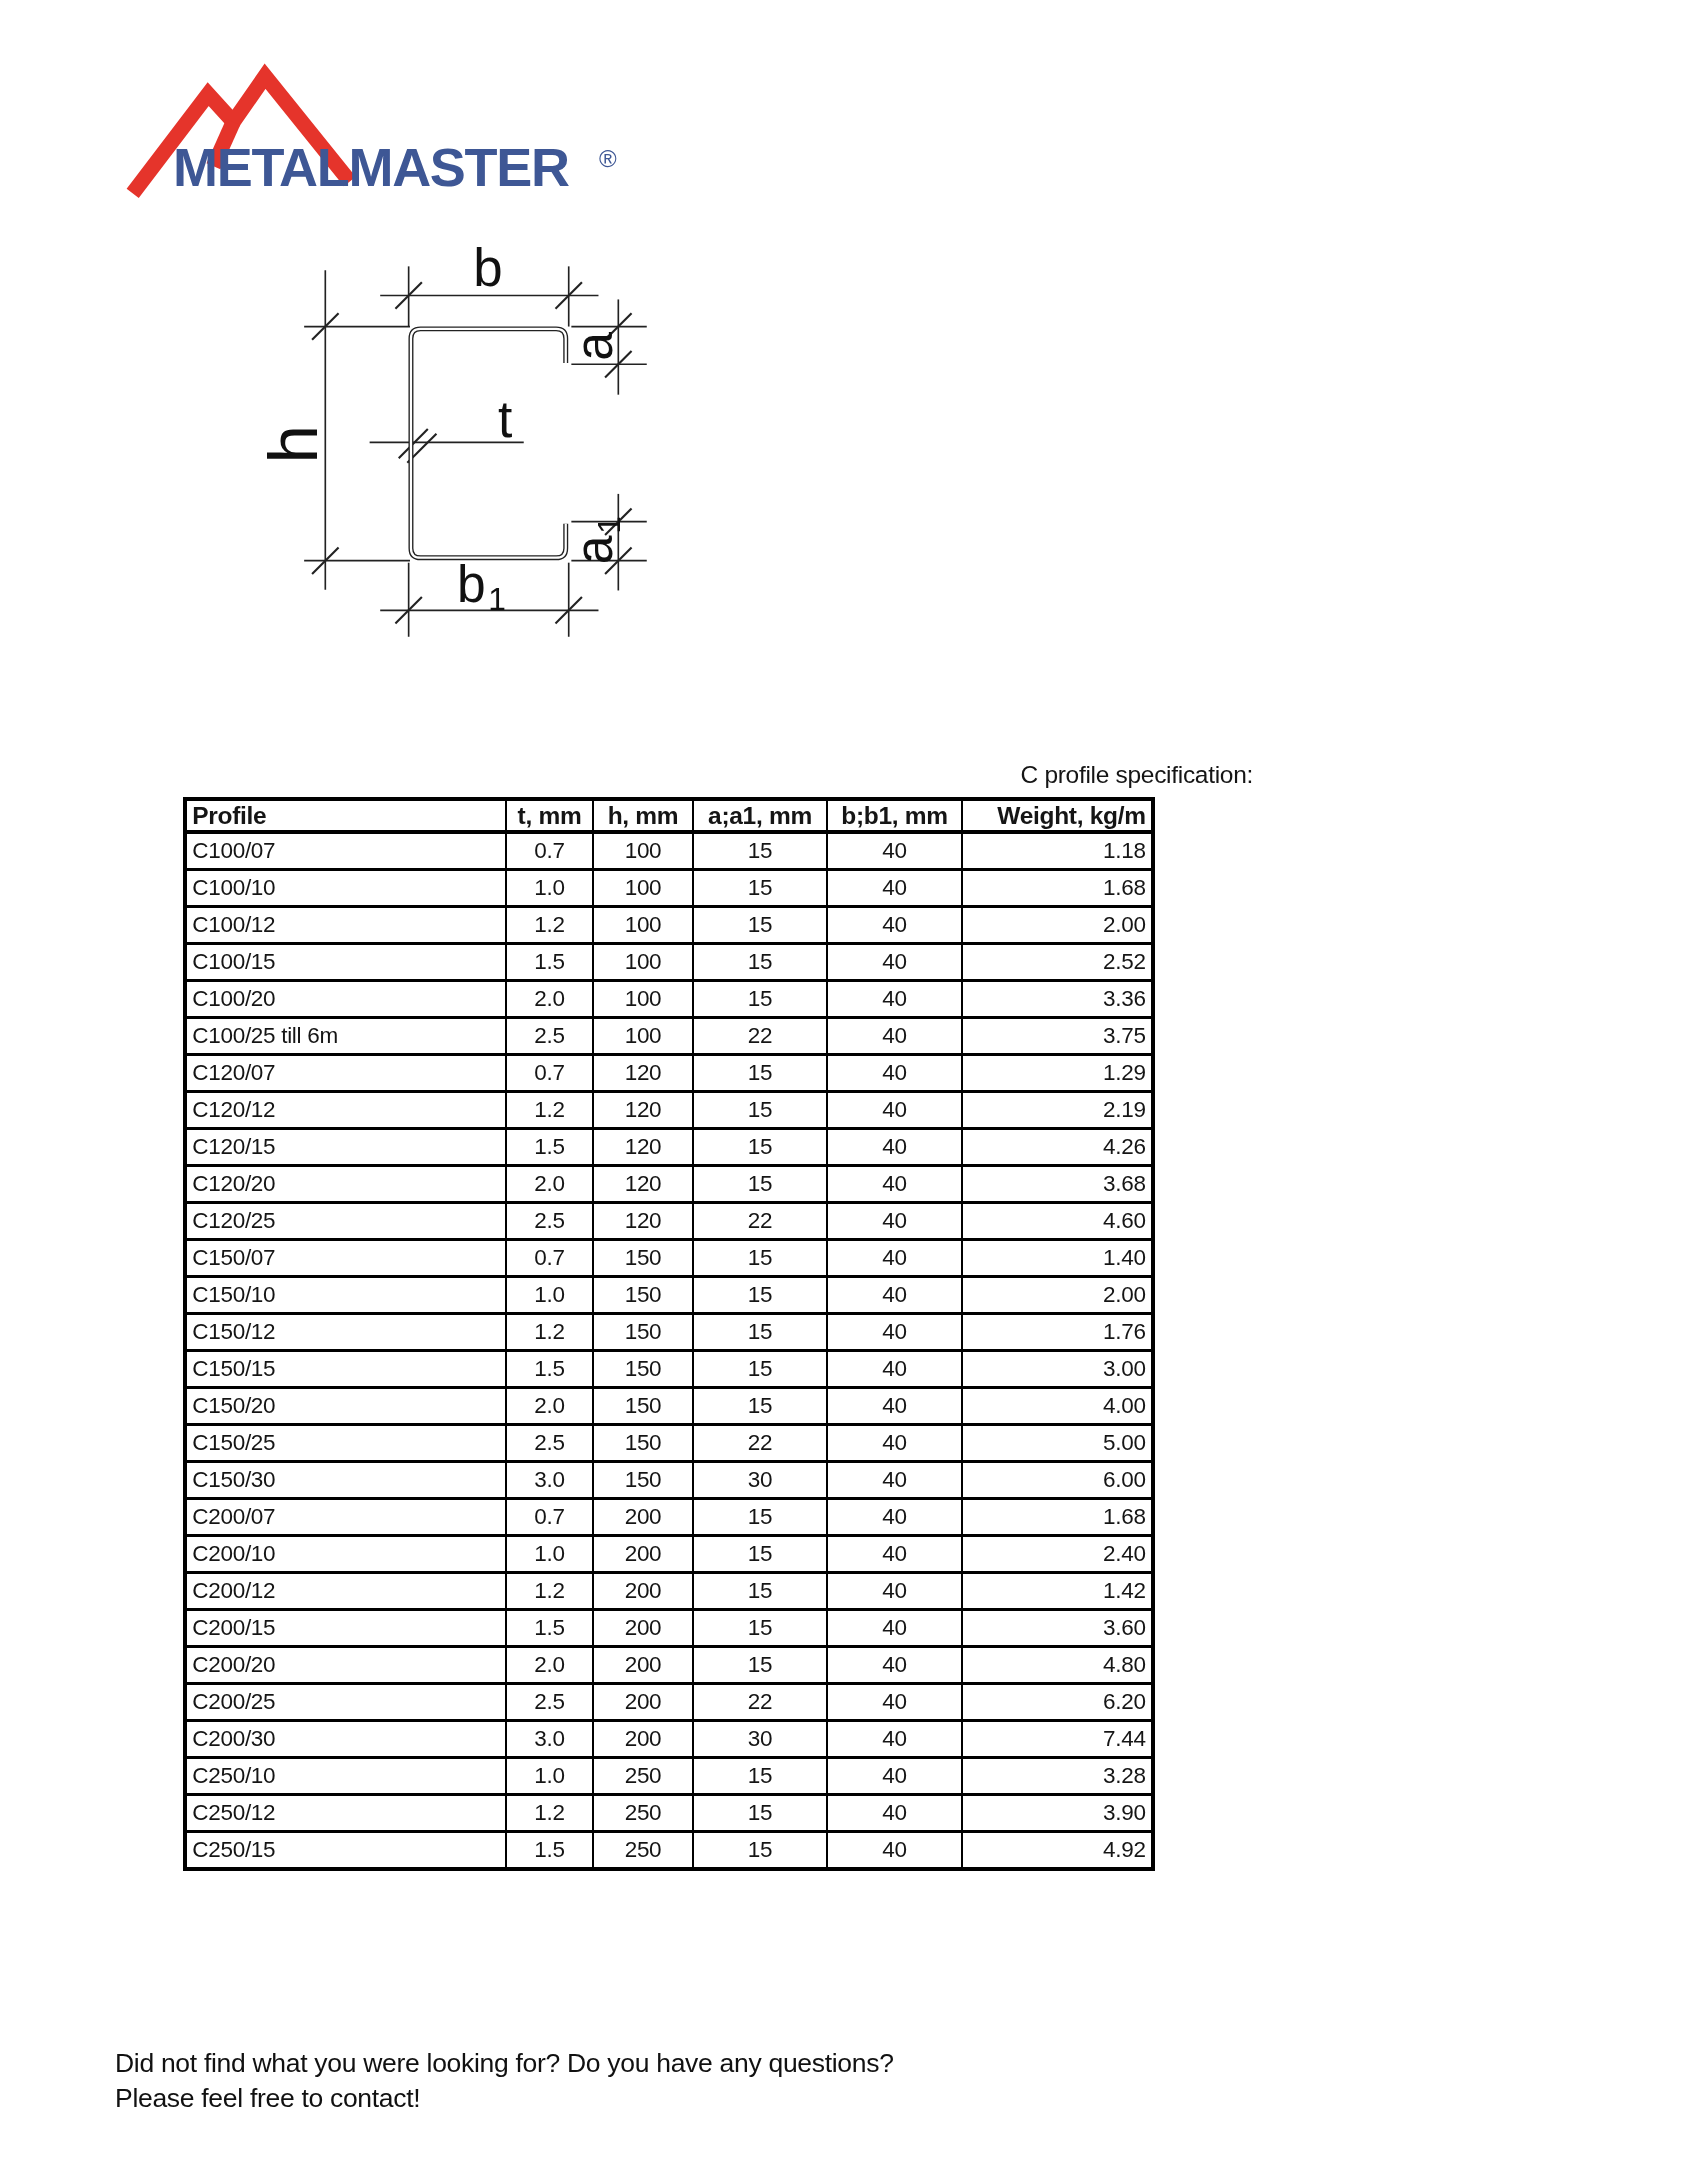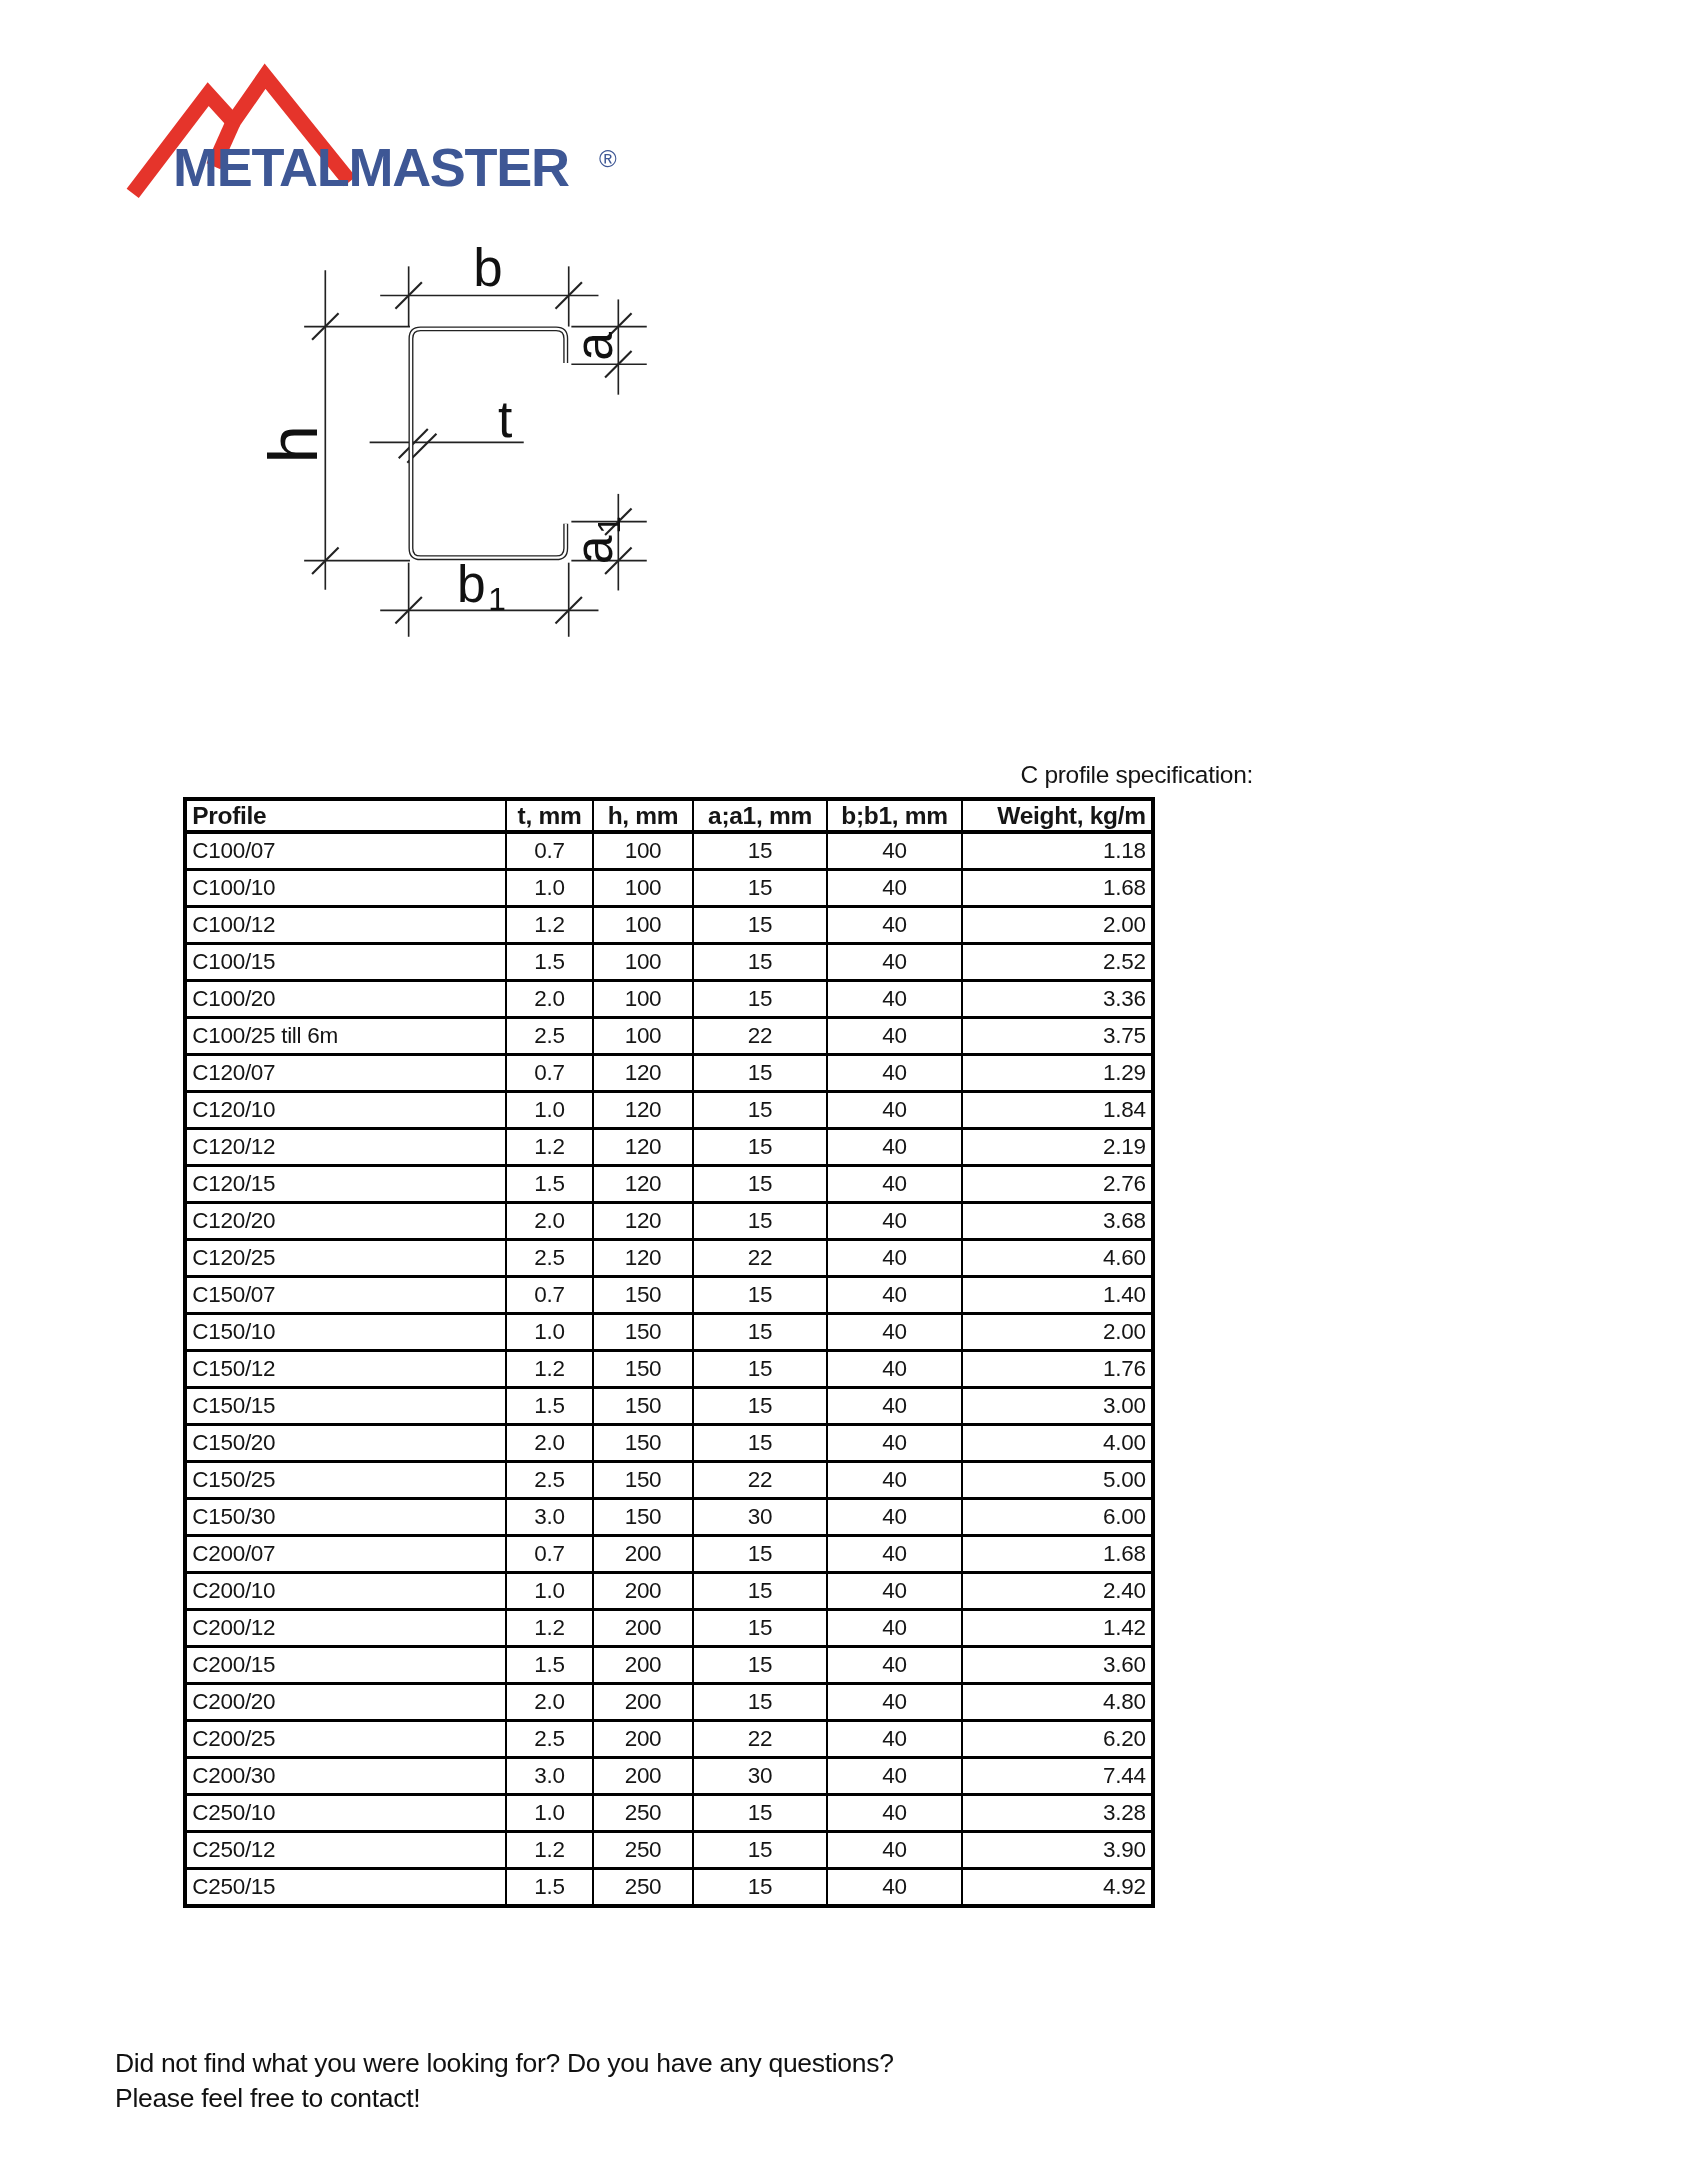--- a/index.html
+++ b/index.html
@@ -194,42 +194,34 @@
       </tr>
       <tr>
         <td class="col-0">C120/07</td>
         <td class="col-1">0.7</td>
         <td class="col-2">120</td>
         <td class="col-3">15</td>
         <td class="col-4">40</td>
         <td class="col-5">1.29</td>
       </tr>
       <tr>
-        <td class="col-0">C120/10</td>
-        <td class="col-1">1.0</td>
-        <td class="col-2">120</td>
-        <td class="col-3">15</td>
-        <td class="col-4">40</td>
-        <td class="col-5">1.84</td>
-      </tr>
-      <tr>
         <td class="col-0">C120/12</td>
         <td class="col-1">1.2</td>
         <td class="col-2">120</td>
         <td class="col-3">15</td>
         <td class="col-4">40</td>
         <td class="col-5">2.19</td>
       </tr>
       <tr>
         <td class="col-0">C120/15</td>
         <td class="col-1">1.5</td>
         <td class="col-2">120</td>
         <td class="col-3">15</td>
         <td class="col-4">40</td>
-        <td class="col-5">2.76</td>
+        <td class="col-5">4.26</td>
       </tr>
       <tr>
         <td class="col-0">C120/20</td>
         <td class="col-1">2.0</td>
         <td class="col-2">120</td>
         <td class="col-3">15</td>
         <td class="col-4">40</td>
         <td class="col-5">3.68</td>
       </tr>
       <tr>

